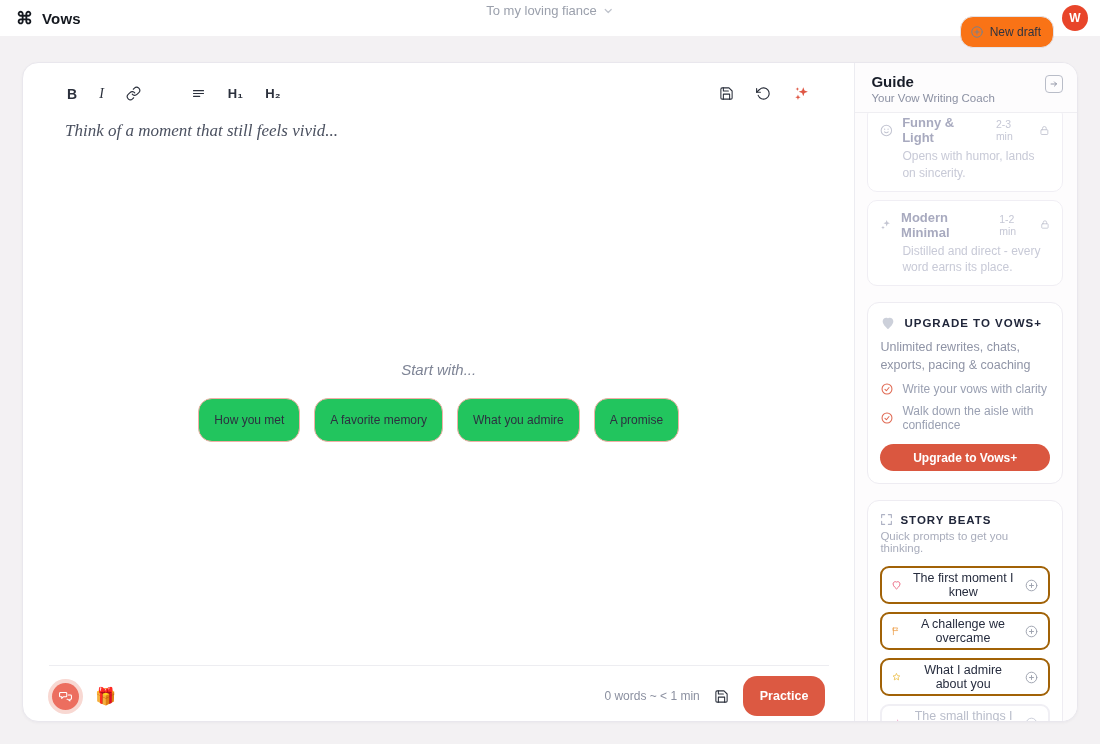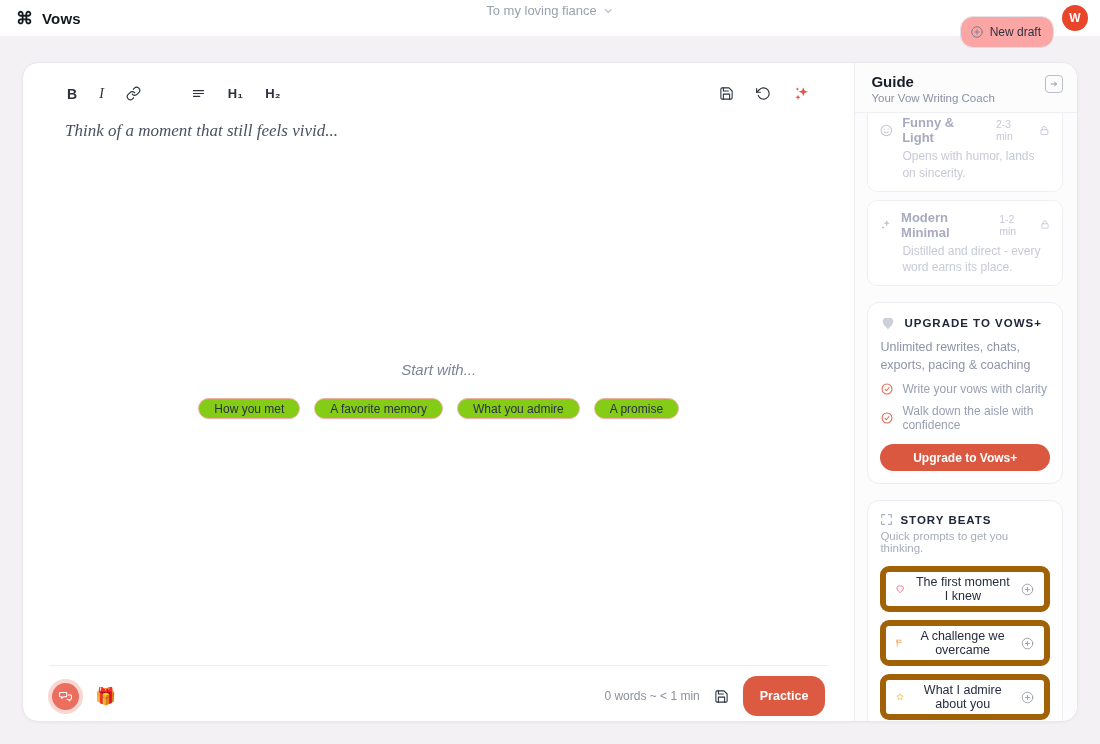--- a/index.html
+++ b/index.html
@@ -22,21 +22,21 @@
   .brand .cmd { font-size:17px; font-weight:700; color:#14181f; line-height:1; }
   .brand .name { font-size:15px; font-weight:700; color:#14181f; letter-spacing:.2px; }
   .draft-selector {
     position:absolute; left:50%; top:0; transform:translateX(-50%);
     height:21px; display:flex; align-items:center; gap:5px; cursor:pointer;
   }
   .draft-selector .label { font-size:13px; color:#9ba0ac; }
   .topbar-right { margin-left:auto; display:flex; align-items:center; gap:8px; }
   .new-draft-btn {
     display:flex; align-items:center; gap:6px; height:32px; padding:0 12px 0 9px;
-    border:1px solid #e4e3e9; border-radius:13px; background:#fca5a5; cursor:pointer;
+    border:1px solid #e4e3e9; border-radius:13px; background:#f97316; cursor:pointer;
     font-size:12px; color:#2e3340; font-family:inherit;margin-top:28px;
   }
   .avatar {
     width:26px; height:26px; border-radius:50%; background:#e8452a;
     color:#fff; font-size:12px; font-weight:700;
     display:flex; align-items:center; justify-content:center; cursor:pointer;
   }
 
   
   .main-card {
@@ -67,22 +67,22 @@
   .placeholder {
     position:absolute; top:58px; left:42px;
     font-family:"Liberation Serif", serif; font-style:italic;
     font-size:17px; color:#4b5160;
   }
 
   .starter { position:absolute; top:298px; left:0; width:100%; text-align:center; }
   .start-label { font-size:15px; font-style:italic; color:#7f8596; }
   .pills { margin-top:20px; display:flex; justify-content:center; gap:14px; }
   .pill {
-    height:21px; padding:0 15px; border:1px solid #f2afa6; border-radius:14px;
-    background:#84cc16; font-size:12px; color:#2c3140; cursor:pointer; font-family:inherit;
+    height:44px; padding:0 15px; border:1px solid #f2afa6; border-radius:14px;
+    background:#22c55e; font-size:12px; color:#2c3140; cursor:pointer; font-family:inherit;
     display:flex; align-items:center;
   }
 
   .editor-divider { position:absolute; left:26px; right:25px; top:602px; height:1px; background:#ededf1; }
   .editor-footer {
     position:absolute; left:29px; right:29px; top:612px; height:42px;
     display:flex; align-items:center; justify-content:flex-end; gap:12px;
   }
   .footer-left { margin-right:auto; display:flex; align-items:center; gap:16px; }
   .chat-btn {
@@ -146,21 +146,21 @@
 
   .beats-card {
     margin-top:16px; border:1px solid #eeecf2; border-radius:12px; background:#fff;
     padding:12px 12px 10px 12px;
   }
   .beats-title-row { display:flex; align-items:flex-end; gap:7px; }
   .beats-title { font-size:11.5px; font-weight:700; letter-spacing:1px; color:#20263a; }
   .beats-subtitle { font-size:11.5px; color:#a9adbc; margin-top:4px; }
   .beats-expand { color:#aeb2c4; }
   .beat-item {
-    margin-top:8px; height:30px; border:6px solid #a16207; border-radius:9px;
+    margin-top:8px; height:30px; border:2px solid #a16207; border-radius:9px;
     background:#fff; display:flex; align-items:center; gap:8px; padding:17px 9px;
     cursor:pointer; width:100%; font-family:inherit;
   }
   .beat-item:first-of-type { margin-top:12px; }
   .beat-label { font-size:12.5px; color:#262c3e; }
   .beat-add { margin-left:auto; color:#9ba0ad; display:flex; }
   .beat-item.faded { border-color:#f0eff4; }
   .beat-item.faded .beat-label { color:#b9bdca; }
   .beat-item.faded .beat-add { color:#c9ccd7; }
   .i-heart { color:#e8506e; }

